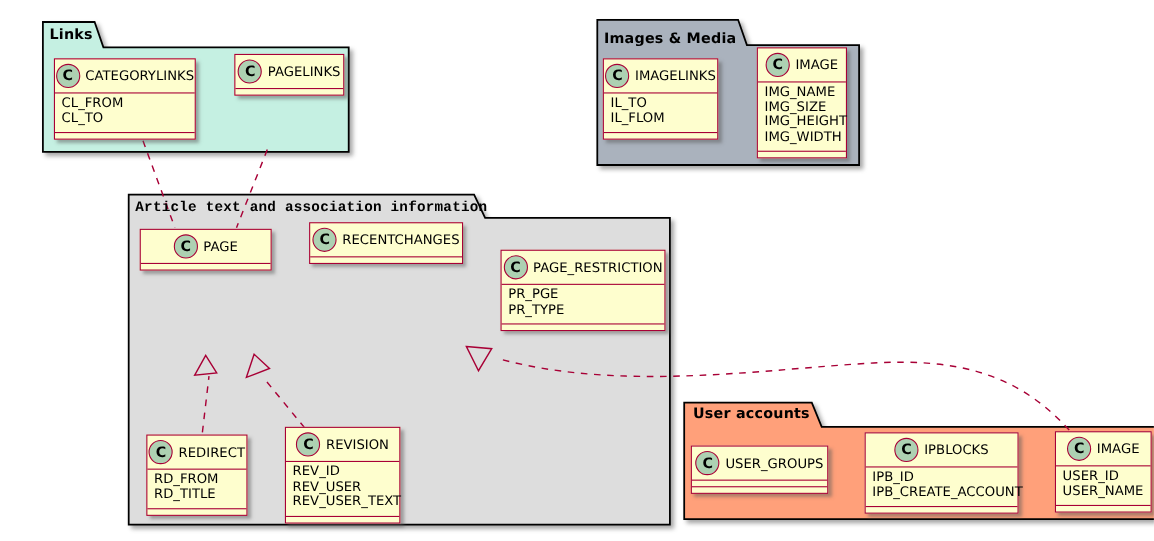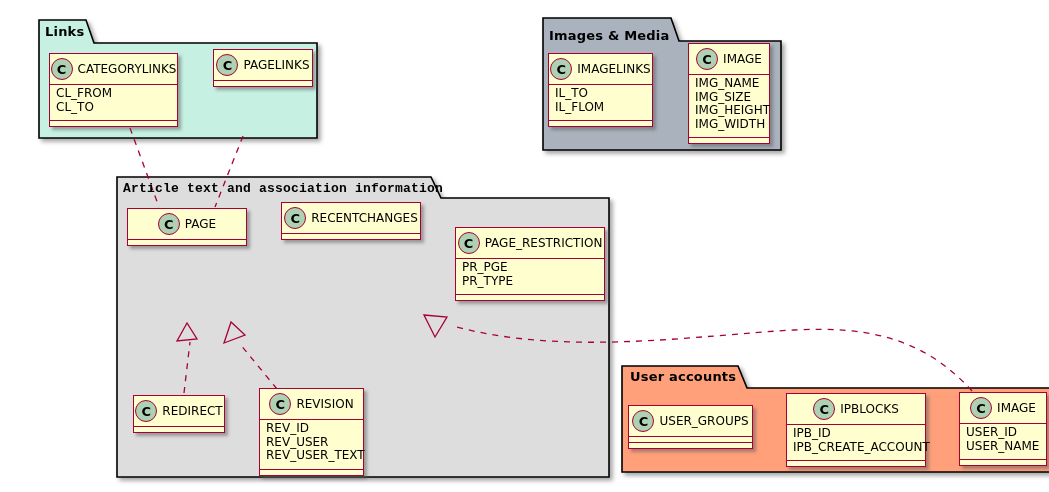--- a/index.html
+++ b/index.html
@@ -165,20 +165,24 @@
     <div class="cfoot"></div>
   </div>
 
   <div class="cbox" style="left:107px;top:395px;width:92px;">
     <div class="chead">
       <span class="circ">
           <span class="circ-letter">C</span>
         </span>
       <span class="cname">REDIRECT</span>
     </div>
+    <div class="cattrs">
+      <div class="attr">RD_FROM</div>
+      <div class="attr">RD_TITLE</div>
+    </div>
     <div class="cfoot"></div>
   </div>
 
   <div class="cbox" style="left:233px;top:388px;width:105px;">
     <div class="chead">
       <span class="circ">
           <span class="circ-letter">C</span>
         </span>
       <span class="cname">REVISION</span>
     </div>

